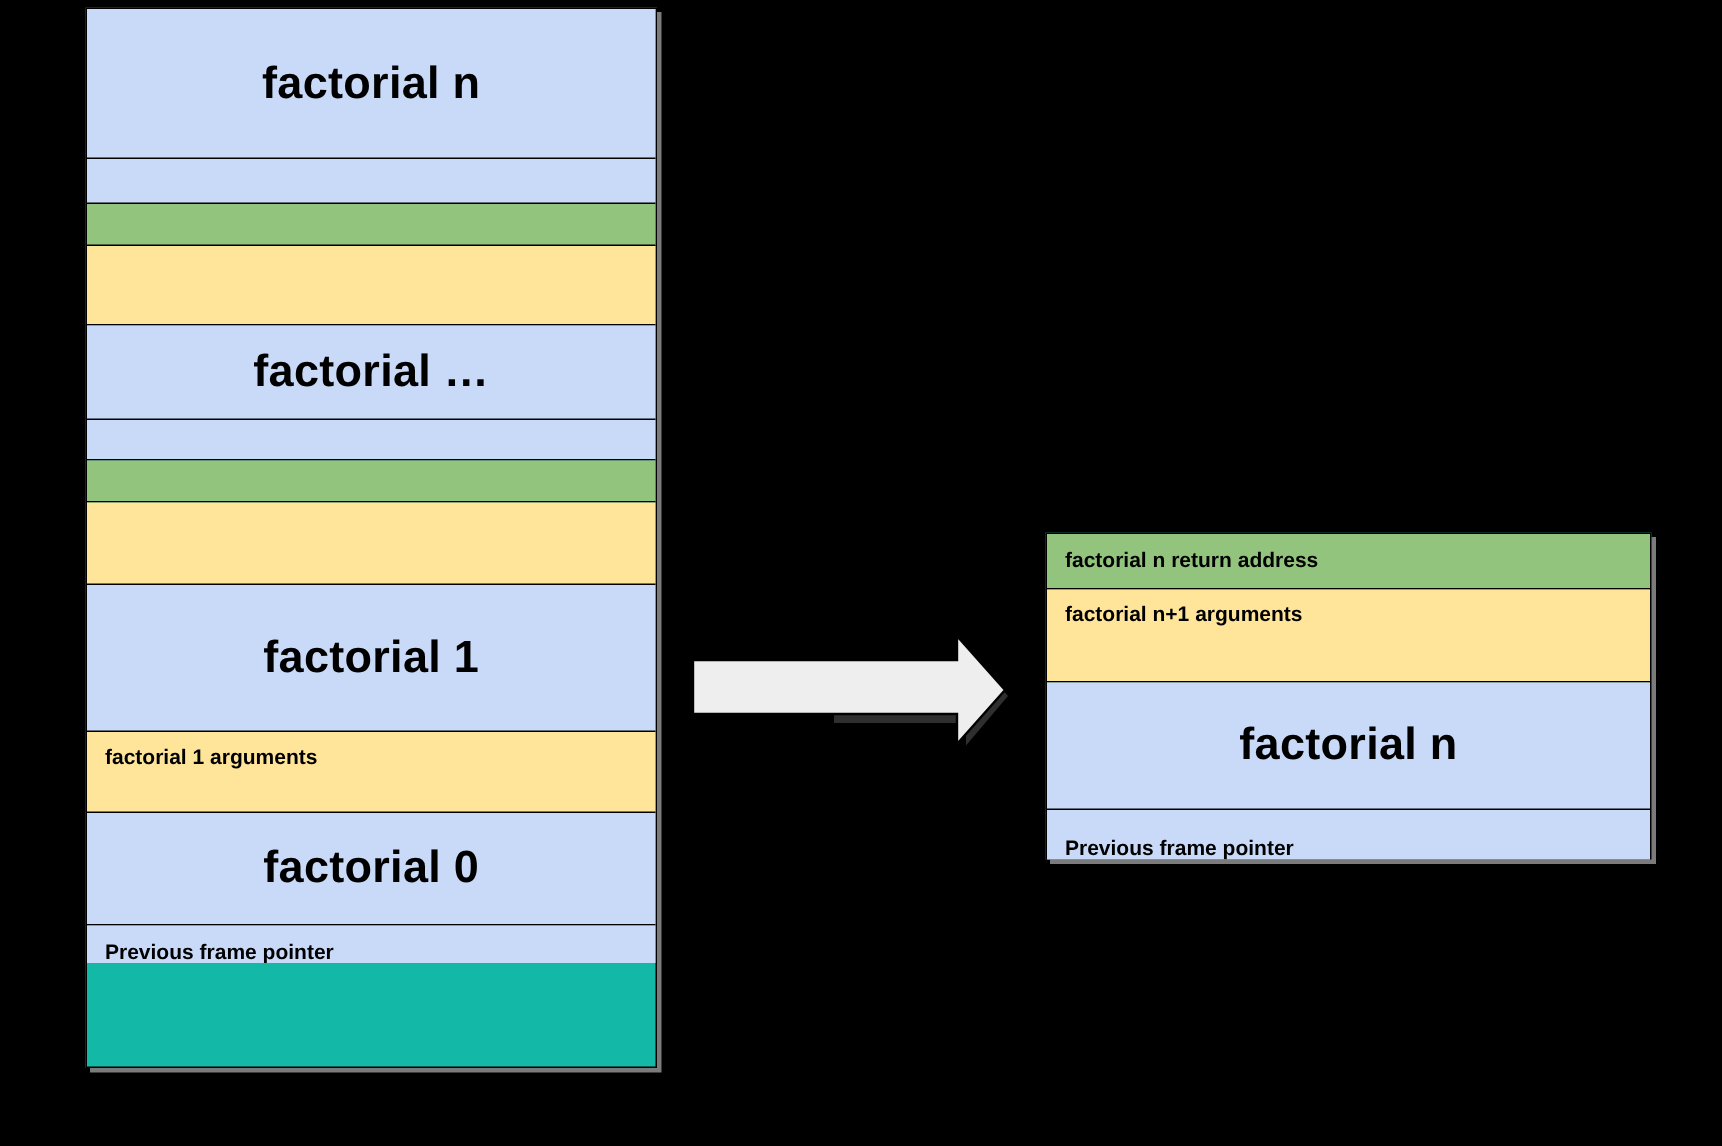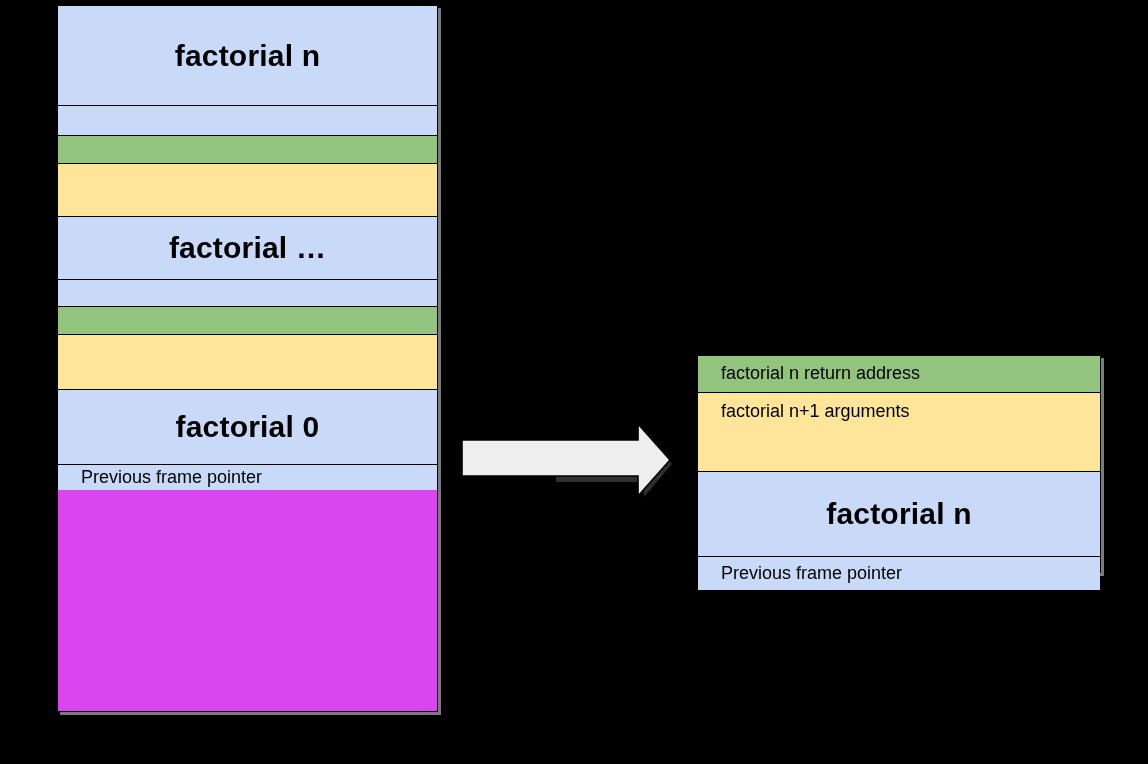--- a/index.html
+++ b/index.html
@@ -23,21 +23,21 @@
     top: 0;
     width: 1148px;
     height: 764px;
   }
 
   
   .stack {
     position: absolute;
     box-sizing: border-box;
     border: 1px solid #000000;
-    background: #d946ef;
+    background: #14b8a6;
     box-shadow: 3px 3px 0 0 rgba(130,130,130,0.95);
   }
 
   #left-stack {
     left: 57px;
     top: 5px;
     width: 381px;
     height: 707px;
   }
 
@@ -52,20 +52,21 @@
   .row {
     box-sizing: border-box;
     border-bottom: 1px solid #000000;
     display: flex;
     align-items: center;
     overflow: hidden;
     position: relative;
   }
   .row:last-child {
     border-bottom: none;
+    align-items: flex-end;
   }
 
   .row.blue   { background: #c9daf8; }
   .row.green  { background: #93c47d; }
   .row.yellow { background: #ffe599; }
 
   
   .row.title {
     justify-content: center;
   }
@@ -76,24 +77,24 @@
     letter-spacing: 0.2px;
     line-height: 1;
     text-align: center;
   }
 
   
   .row.small {
     justify-content: flex-start;
   }
   .row.small .label {
-    font-size: 18px;
-    font-weight: normal;
+    font-size: 14px;
+    font-weight: bold;
     color: #000000;
-    padding-left: 23px;
+    padding-left: 12px;
     line-height: 1.1;
     white-space: nowrap;
   }
 
   
   .row.small.tall {
     align-items: flex-start;
     padding-top: 9px;
   }
 
@@ -117,20 +118,26 @@
       </div>
       <div class="row blue empty" style="height: 30px;"></div>
       <div class="row green empty" style="height: 28px;"></div>
       <div class="row yellow empty" style="height: 53px;"></div>
       <div class="row blue title" style="height: 63px;">
         <span class="label">factorial …</span>
       </div>
       <div class="row blue empty" style="height: 27px;"></div>
       <div class="row green empty" style="height: 28px;"></div>
       <div class="row yellow empty" style="height: 55px;"></div>
+      <div class="row blue title" style="height: 98px;">
+        <span class="label">factorial 1</span>
+      </div>
+      <div class="row yellow small tall" style="height: 54px;">
+        <span class="label">factorial 1 arguments</span>
+      </div>
       <div class="row blue title" style="height: 75px;">
         <span class="label">factorial 0</span>
       </div>
       <div class="row blue small" style="height: 25px;">
         <span class="label">Previous frame pointer</span>
       </div>
     </div>
 
   <div id="flow-arrow">
     <svg width="216" height="80" viewBox="0 0 216 80" xmlns="http://www.w3.org/2000/svg">
@@ -143,21 +150,21 @@
         <rect x="2" y="20" width="90" height="36" fill="#eeeeee" stroke="none"></rect>
         <path d="M 2 20 L 92 20 M 2 56 L 92 56 M 2 20 L 2 56" fill="none" stroke="#000000" stroke-width="1.6"></path>
       </g>
     </svg>
   </div>
 
   <div class="stack" id="right-stack">
       <div class="row green small" style="height: 37px;">
         <span class="label">factorial n return address</span>
       </div>
-      <div class="row yellow small tall" style="height: 79px;">
+      <div class="row yellow small tall" style="height: 62px;">
         <span class="label">factorial n+1 arguments</span>
       </div>
       <div class="row blue title" style="height: 85px;">
         <span class="label">factorial n</span>
       </div>
       <div class="row blue small" style="height: 33px;">
         <span class="label">Previous frame pointer</span>
       </div>
     </div>
 

